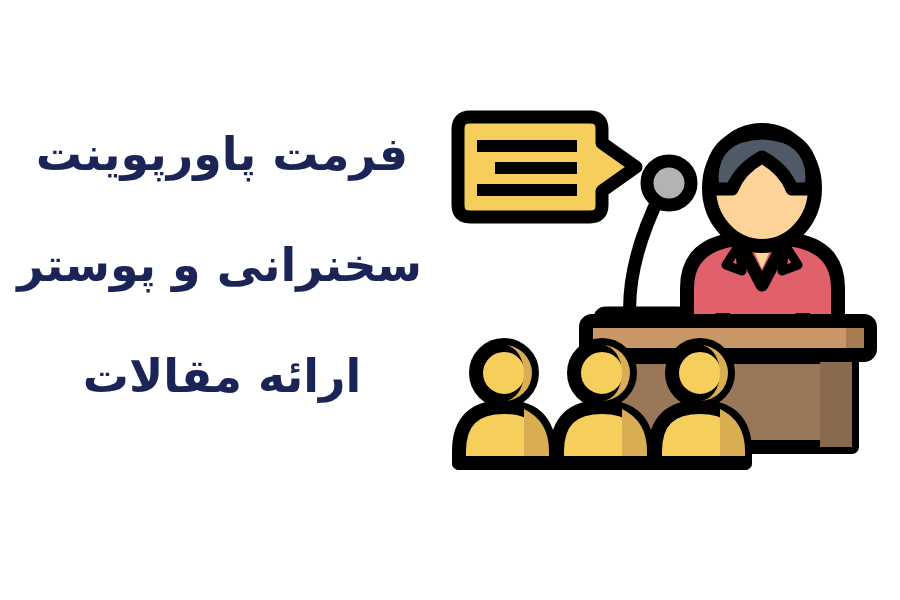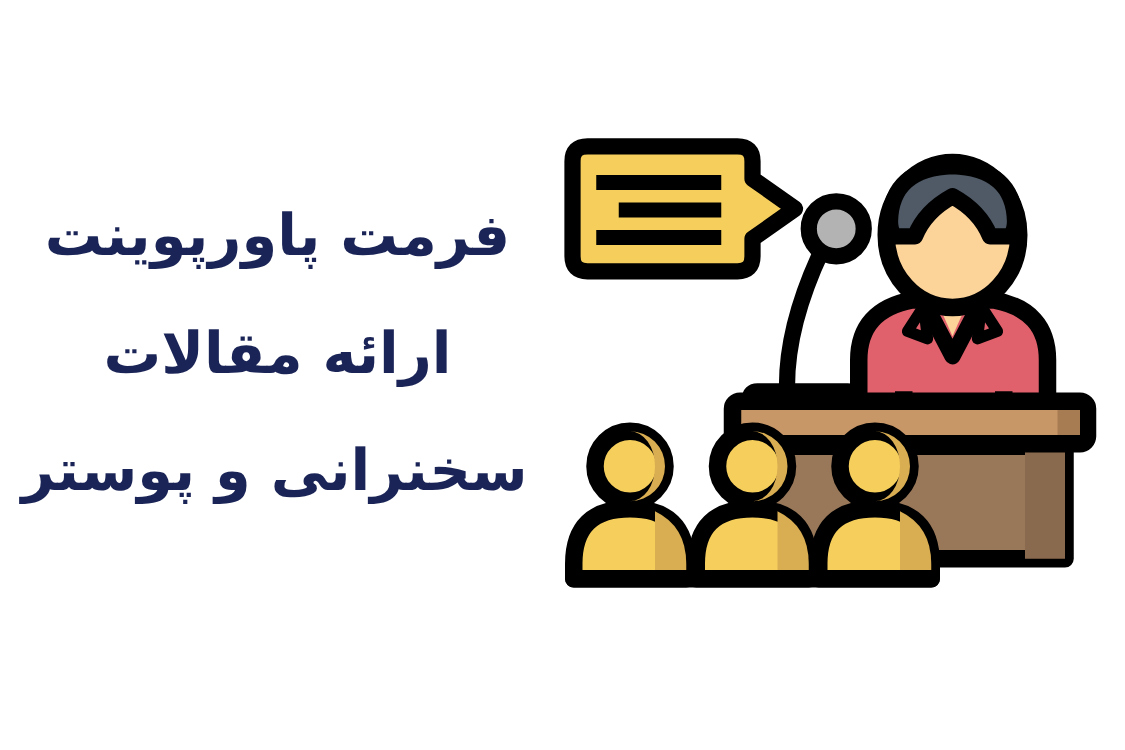--- a/index.html
+++ b/index.html
@@ -38,21 +38,21 @@
     font-family: "DejaVu Sans", sans-serif;
     font-weight: bold;
     font-size: 46px;
     line-height: 1.05;
     letter-spacing: 0px;
     white-space: nowrap;
     text-align: center;
     direction: rtl;
     unicode-bidi: embed;
   }
-  #headline-line-1 { padding-right: 6px; margin-top: 34px; }
+  #headline-line-1 { padding-right: 6px; }
   #headline-line-2 { padding-right: 18px; }
   #headline-line-3 { padding-right: 0px; }
 
   
   #illustration {
     position: absolute;
     left: 440px;
     top: 85px;
     width: 450px;
     height: 400px;
@@ -63,22 +63,22 @@
     height: 100%;
   }
 </style>
 </head>
 <body>
 
 <div id="banner">
 
   <div id="text-block">
     <div class="headline-line" id="headline-line-1">فرمت پاورپوینت</div>
+    <div class="headline-line" id="headline-line-3">سخنرانی و پوستر</div>
     <div class="headline-line" id="headline-line-2">ارائه مقالات</div>
-    <div class="headline-line" id="headline-line-3">سخنرانی و پوستر</div>
   </div>
 
   <div id="illustration">
     <svg viewBox="0 0 450 400" xmlns="http://www.w3.org/2000/svg">
 
       <g>
         <path d="M 30 32
                  L 150 32
                  Q 162 32 162 44
                  L 162 58

